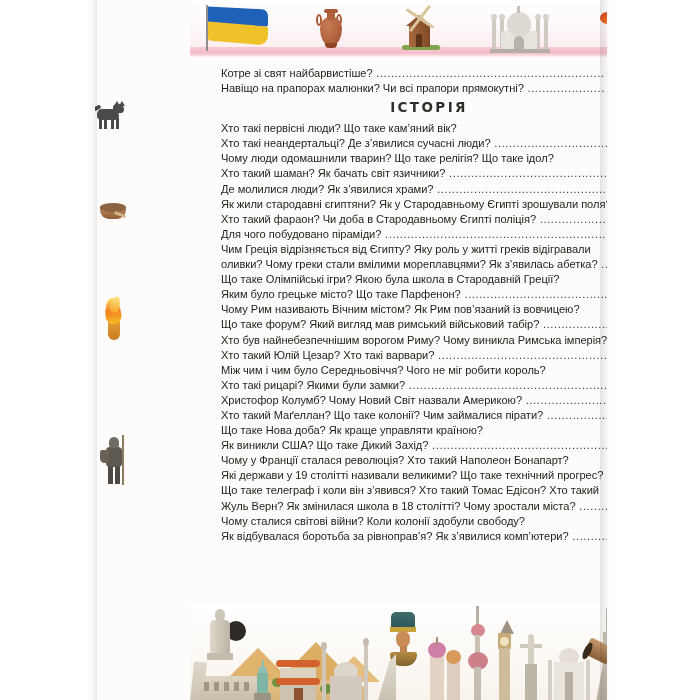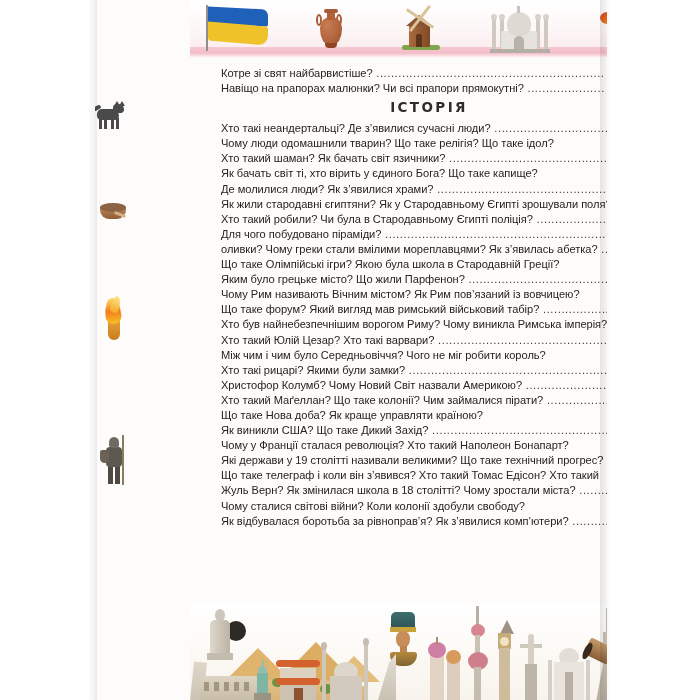--- a/index.html
+++ b/index.html
@@ -351,31 +351,32 @@
       <div class="kn-shield"></div>
     </div>
 
     <div class="toc">
       <div id="toc-pre">
           <div class="entry"><span class="q">Котре зі свят найбарвистіше?</span><span class="leader"> ..............................................................</span></div>
           <div class="entry"><span class="q">Навіщо на прапорах малюнки? Чи всі прапори прямокутні?</span><span class="leader"> .....................</span></div>
         </div>
       <div class="section-head">ІСТОРІЯ</div>
       <div id="toc-list">
+          <div class="entry"><span class="q">Хто такі первісні люди? Що таке кам’яний вік?</span><span class="pages"></span></div>
           <div class="entry"><span class="q">Хто такі неандертальці? Де з’явилися сучасні люди?</span><span class="leader"> ..........................................</span></div>
           <div class="entry"><span class="q">Чому люди одомашнили тварин? Що таке релігія? Що таке ідол?</span><span class="pages"></span></div>
           <div class="entry"><span class="q">Хто такий шаман? Як бачать світ язичники?</span><span class="leader"> .................................................</span></div>
-          <div class="entry"><span class="q">Як бачать світ ті, хто вірить у єдиного Бога? Що таке капище?</span><span class="pages"></span></div>
           <div class="entry"><span class="q">Де молилися люди? Як з’явилися храми?</span><span class="leader"> .....................................................</span></div>
           <div class="entry"><span class="q">Як жили стародавні єгиптяни? Як у Стародавньому Єгипті зрошували поля?</span><span class="pages"></span></div>
-          <div class="entry"><span class="q">Хто такий робили? Чи була в Стародавньому Єгипті поліція?</span><span class="leader"> ..............................</span></div>
+          <div class="entry"><span class="q">Хто такий фараон? Чи доба в Стародавньому Єгипті поліція?</span><span class="leader"> ..............................</span></div>
           <div class="entry"><span class="q">Для чого побудовано піраміди?</span><span class="leader"> .................................................................</span></div>
+          <div class="entry"><span class="q">Чим Греція відрізняється від Єгипту? Яку роль у житті греків відігравали</span><span class="pages"></span></div>
           <div class="entry"><span class="q">оливки? Чому греки стали вмілими мореплавцями? Як з’явилась абетка?</span><span class="leader"> ........</span></div>
           <div class="entry"><span class="q">Що таке Олімпійські ігри? Якою була школа в Стародавній Греції?</span><span class="pages"></span></div>
-          <div class="entry"><span class="q">Яким було грецьке місто? Що жили Парфенон?</span><span class="leader"> ..............................................</span></div>
+          <div class="entry"><span class="q">Яким було грецьке місто? Що таке Парфенон?</span><span class="leader"> ..............................................</span></div>
           <div class="entry"><span class="q">Чому Рим називають Вічним містом? Як Рим пов’язаний із вовчицею?</span><span class="pages"></span></div>
           <div class="entry"><span class="q">Що таке форум? Який вигляд мав римський військовий табір?</span><span class="leader"> ...........................</span></div>
           <div class="entry"><span class="q">Хто був найнебезпечнішим ворогом Риму? Чому виникла Римська імперія?</span><span class="pages"></span></div>
           <div class="entry"><span class="q">Хто такий Юлій Цезар? Хто такі варвари?</span><span class="leader"> ...................................................</span></div>
           <div class="entry"><span class="q">Між чим і чим було Середньовіччя? Чого не міг робити король?</span><span class="pages"></span></div>
           <div class="entry"><span class="q">Хто такі рицарі? Якими були замки?</span><span class="leader"> ........................................................</span></div>
           <div class="entry"><span class="q">Христофор Колумб? Чому Новий Світ назвали Америкою?</span><span class="leader"> ...............................</span></div>
           <div class="entry"><span class="q">Хто такий Маґеллан? Що таке колонії? Чим займалися пірати?</span><span class="leader"> ........................</span></div>
           <div class="entry"><span class="q">Що таке Нова доба? Як краще управляти країною?</span><span class="pages"></span></div>
           <div class="entry"><span class="q">Як виникли США? Що таке Дикий Захід?</span><span class="leader"> .....................................................</span></div>

